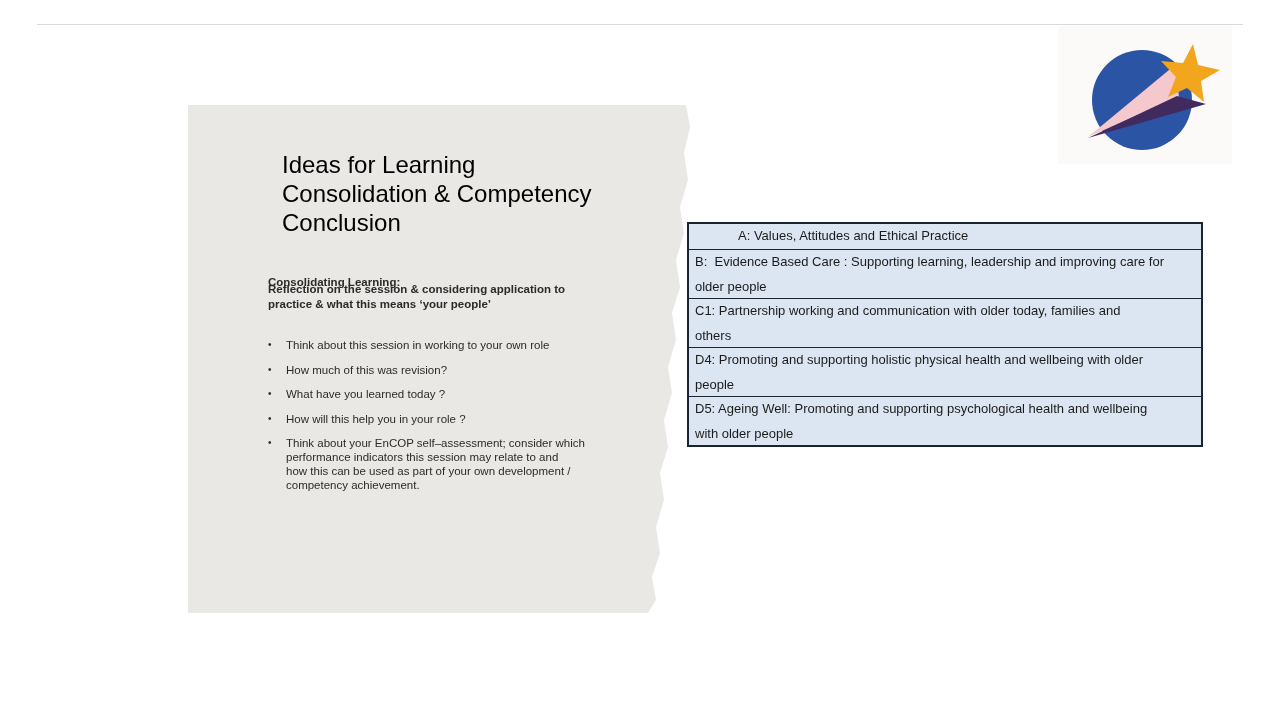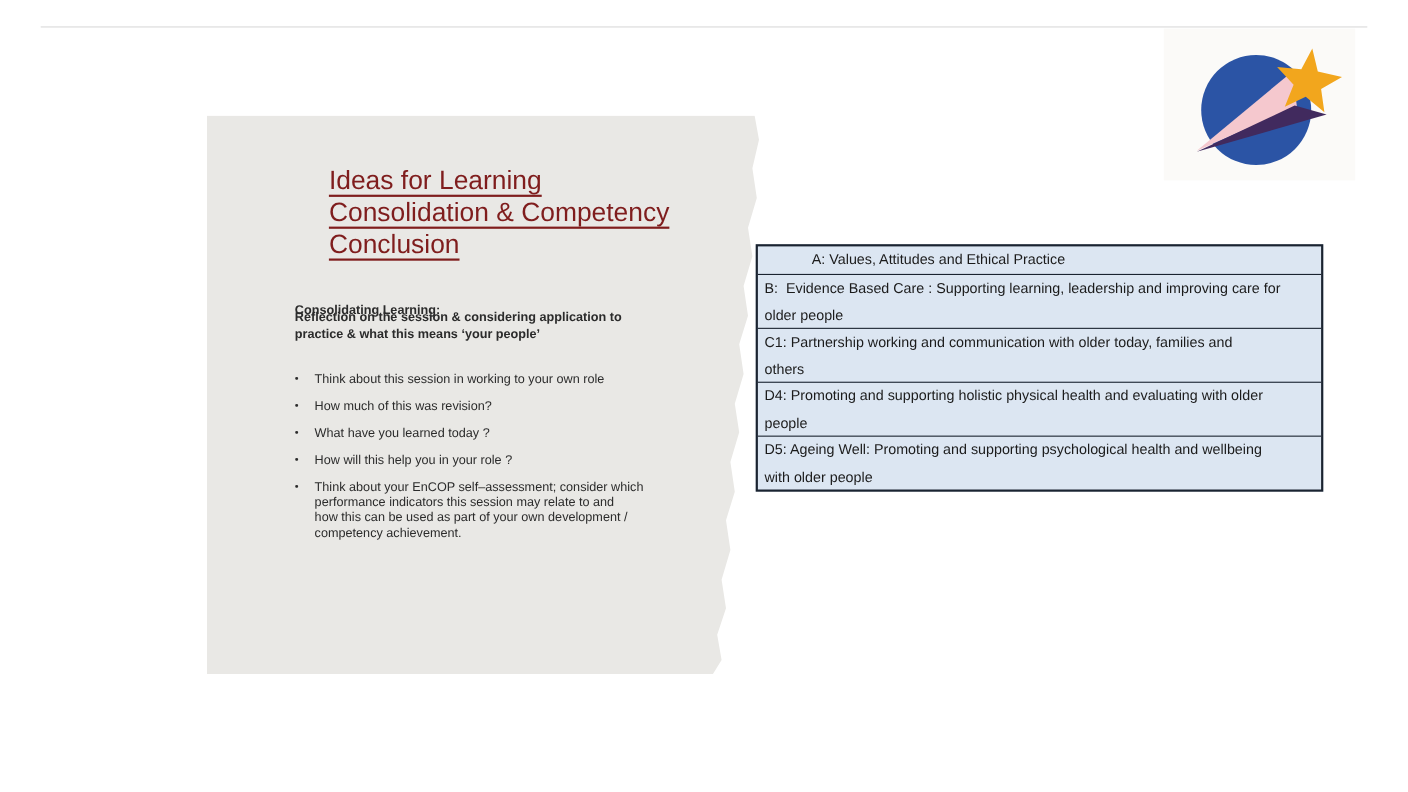--- a/index.html
+++ b/index.html
@@ -26,26 +26,24 @@
       0px 0px, 498px 0px, 502px 22px, 496px 48px, 500px 75px, 492px 102px,
       496px 128px, 488px 155px, 492px 182px, 484px 208px, 488px 235px,
       480px 262px, 484px 288px, 476px 315px, 480px 342px, 472px 368px,
       476px 395px, 468px 422px, 472px 448px, 464px 472px, 468px 495px,
       460px 508px, 0px 508px
     );
   }
 
   .page-title {
     position: absolute; left: 94px; top: 45px;
-    font-size: 24px; line-height: 29px; color: #7f1d1d;
+    font-size: 24px; line-height: 29px; color: #000000;
     white-space: pre-line;
-    text-decoration: underline;
     text-decoration-thickness: 1.5px;
     text-underline-offset: 5px;
-    margin-left: 17px;
   }
 
   .section-heading {
     position: absolute; left: 80px; top: 171px;
     font-size: 11.5px; font-weight: bold; color: #2b2b2b;
   }
 
   .section-subheading {
     position: absolute; left: 80px; top: 177px;
     font-size: 11.5px; font-weight: bold; color: #2b2b2b;
@@ -130,17 +128,17 @@
   </div>
 
 </div>
 
 <div class="domain-table">
   <div class="domain-row single">A: Values, Attitudes and Ethical Practice</div>
   <div class="domain-row">B:  Evidence Based Care : Supporting learning, leadership and improving care for
 older people</div>
   <div class="domain-row">C1: Partnership working and communication with older today, families and
 others</div>
-  <div class="domain-row">D4: Promoting and supporting holistic physical health and evaluating with older
+  <div class="domain-row">D4: Promoting and supporting holistic physical health and wellbeing with older
 people</div>
   <div class="domain-row">D5: Ageing Well: Promoting and supporting psychological health and wellbeing
 with older people</div>
 </div>
 
 </body></html>

